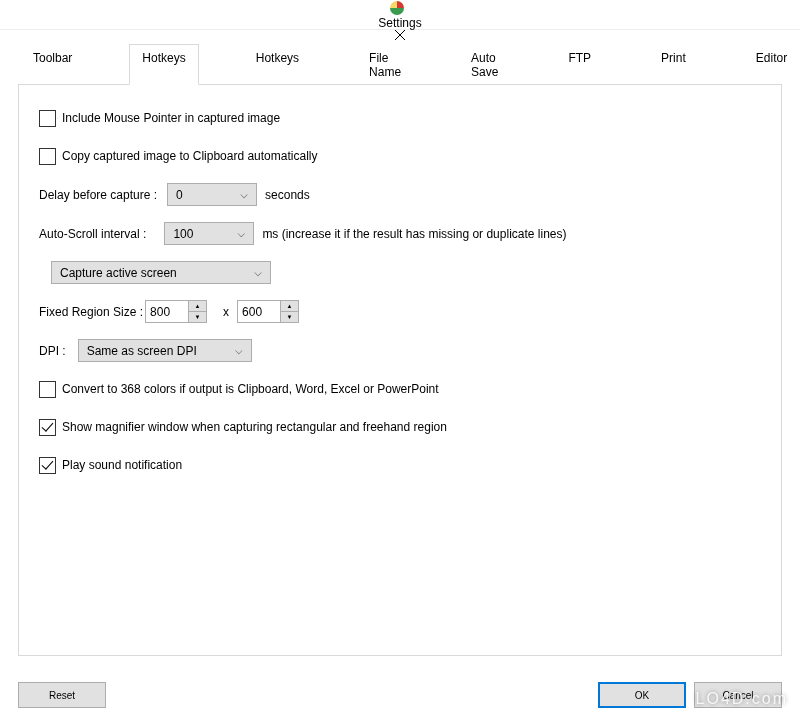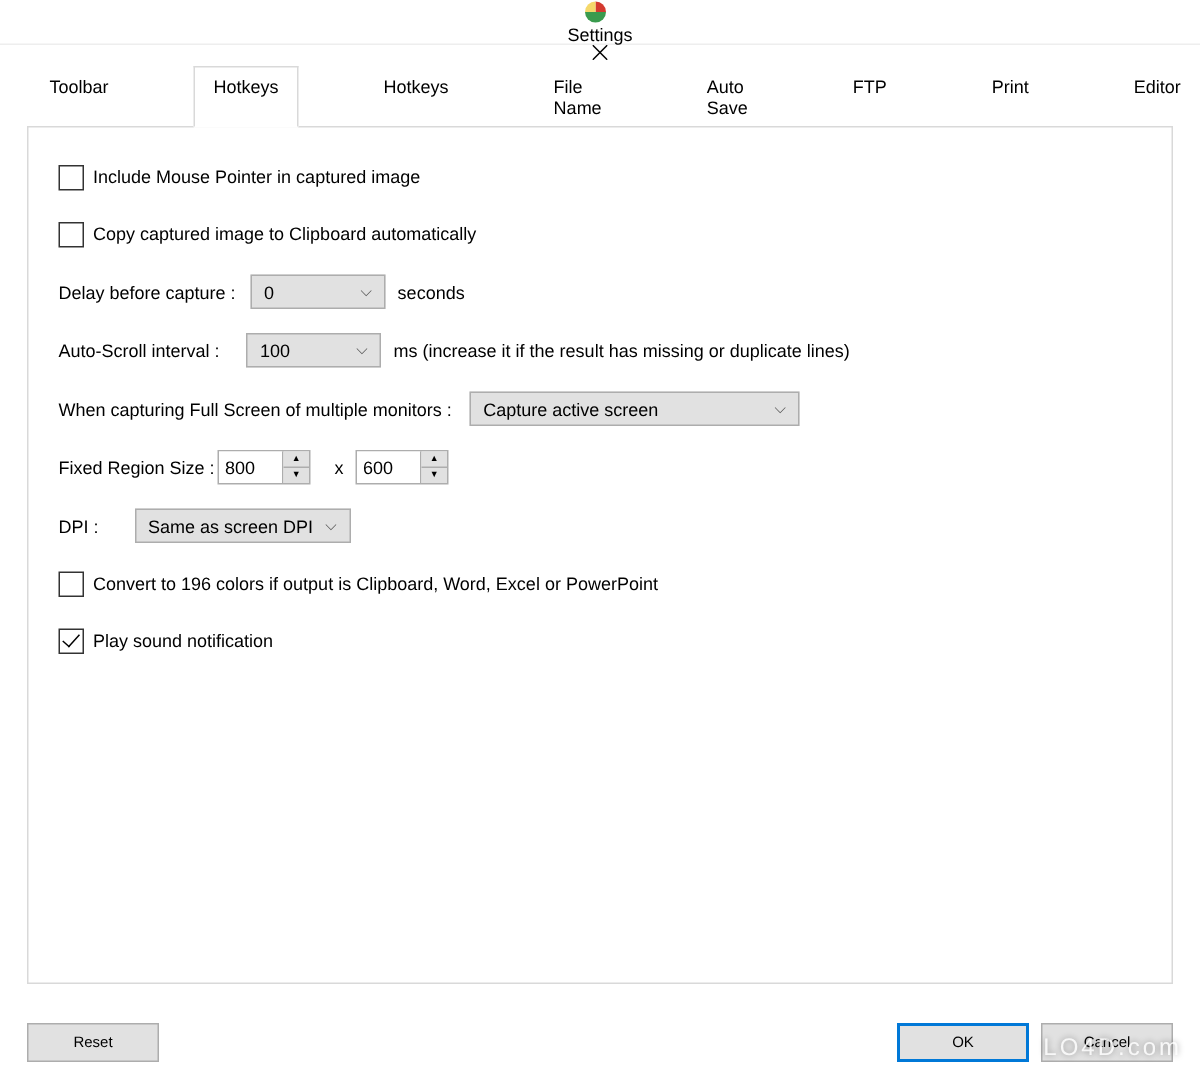--- a/index.html
+++ b/index.html
@@ -96,21 +96,20 @@
     <div class="row">
       <span class="lbl">Auto-Scroll interval :</span>
       <div class="combo" style="width:90px; margin: 0 8px 0 18px;">
         <span>100</span>
         <span class="chev">⌵</span>
       </div>
       <span class="lbl">ms (increase it if the result has missing or duplicate lines)</span>
     </div>
 
     <div class="row">
-      <span class="lbl">When capturing Full Screen of multiple monitors :</span>
       <div class="combo" style="width:220px; margin-left:12px;">
         <span>Capture active screen</span>
         <span class="chev">⌵</span>
       </div>
     </div>
 
     <div class="row">
       <span class="lbl">Fixed Region Size :</span>
       <div class="spinner" style="margin: 0 8px 0 2px; justify-content: space-between;">
         <input value="800" style="">
@@ -124,31 +123,35 @@
         <input value="600" style="">
         <div class="arrows">
           <div>▲</div>
           <div>▼</div>
         </div>
       </div>
     </div>
 
     <div class="row">
       <span class="lbl">DPI :</span>
-      <div class="combo" style="width:144px; margin-left:24px;">
+      <div class="combo" style="width:174px; margin-left:12px;">
         <span>Same as screen DPI</span>
         <span class="chev">⌵</span>
       </div>
     </div>
 
     <div class="row">
       <div class="checkbox"></div>
-      <span class="lbl">Convert to 196 colors if output is Clipboard, Word, Excel or PowerPoint</span>
+      <span class="lbl">Convert to 368 colors if output is Clipboard, Word, Excel or PowerPoint</span>
     </div>
 
+    <div class="row">
+      <div class="checkbox checked"></div>
+      <span class="lbl">Show magnifier window when capturing rectangular and freehand region</span>
+    </div>
 
     <div class="row">
       <div class="checkbox checked"></div>
       <span class="lbl">Play sound notification</span>
     </div>
 
   </div>
 </div>
 
 <div class="buttons">

